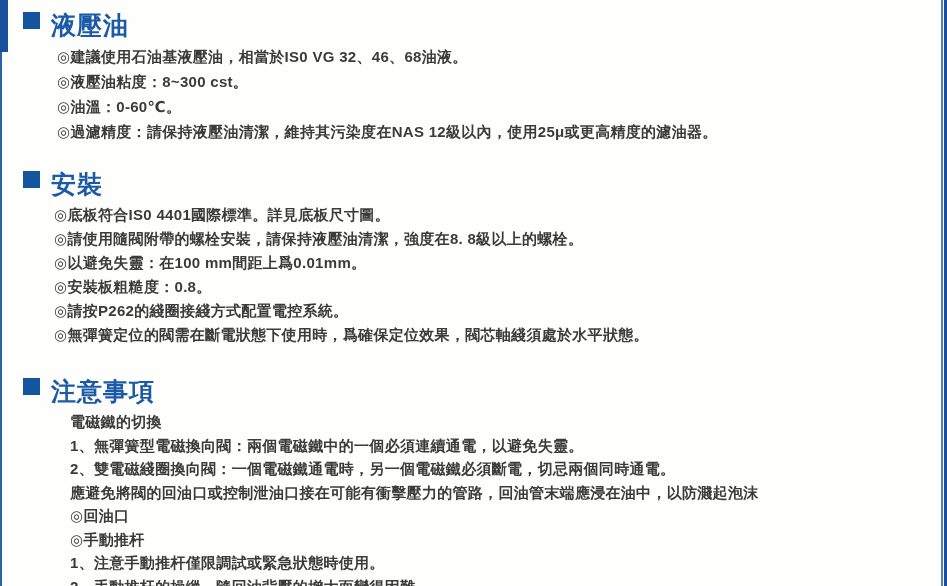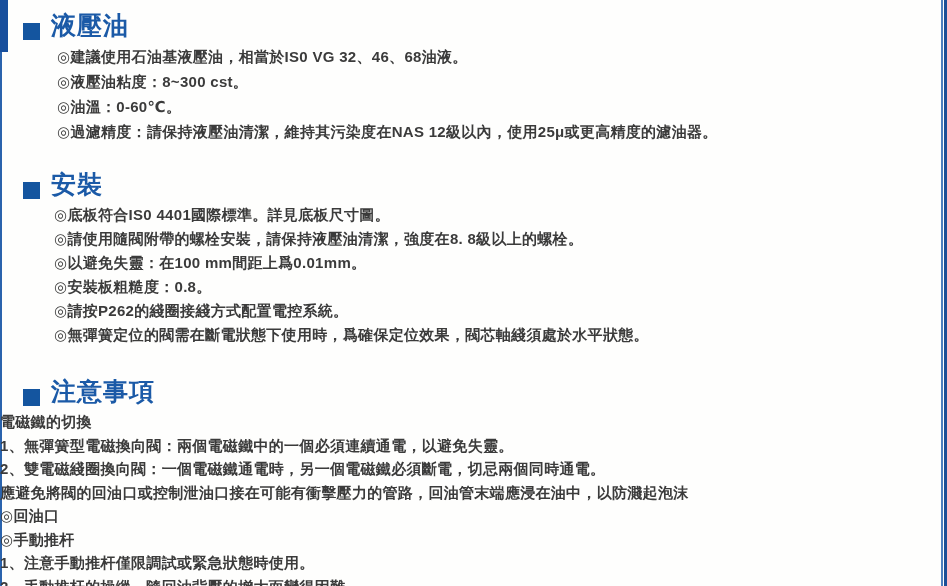--- a/index.html
+++ b/index.html
@@ -33,21 +33,21 @@
     position:absolute;left:0;top:0;bottom:0;width:2px;background:#4d7fbe;
   }
   .right-border .dark{
     position:absolute;right:0;top:0;bottom:0;width:3px;background:#1c4f97;
   }
   .content{
     position:relative;
     padding:10px 0 0 0;
   }
   .sec-head{
-    display:flex;align-items:flex-end;
+    display:flex;align-items:flex-start;
     margin-left:23px;
   }
   .bullet{
     width:17px;height:17px;
     background:#14559f;
     flex:0 0 auto;
     margin-right:11px;
     margin-top:2px;
   }
   .sec-head h2{
@@ -62,21 +62,21 @@
   .line{
     margin:0;
     font-size:15px;
     color:var(--text);
     letter-spacing:0.3px;
     white-space:nowrap;
     font-weight:bold;
   }
   .sec1 .line{line-height:25px;padding-left:57px;}
   .sec2 .line{line-height:24px;padding-left:54px;}
-  .sec3 .line{line-height:23.5px;}
+  .sec3 .line{line-height:23.5px;padding-left:70px;}
   .sec2{margin-top:25px;}
   .sec3{margin-top:29px;}
 </style>
 </head>
 <body>
 
 <div class="page">
 
   <div class="left-line"></div>
   <div class="left-bar"></div>

